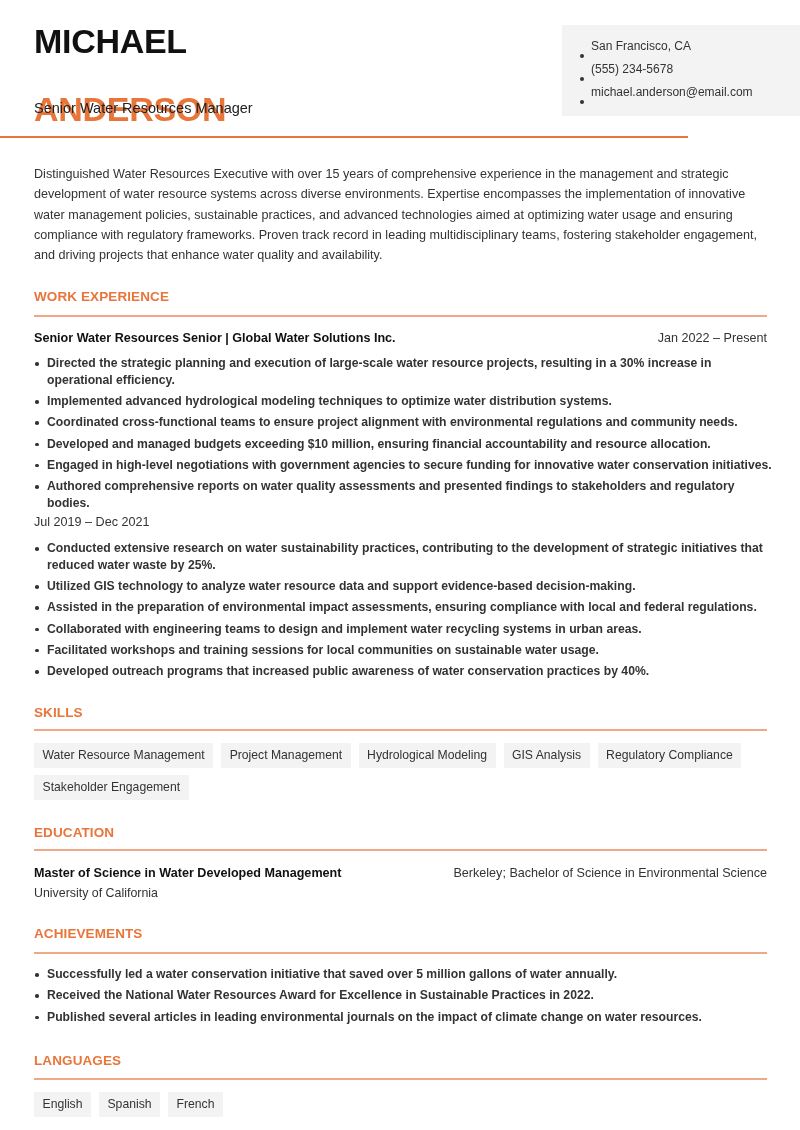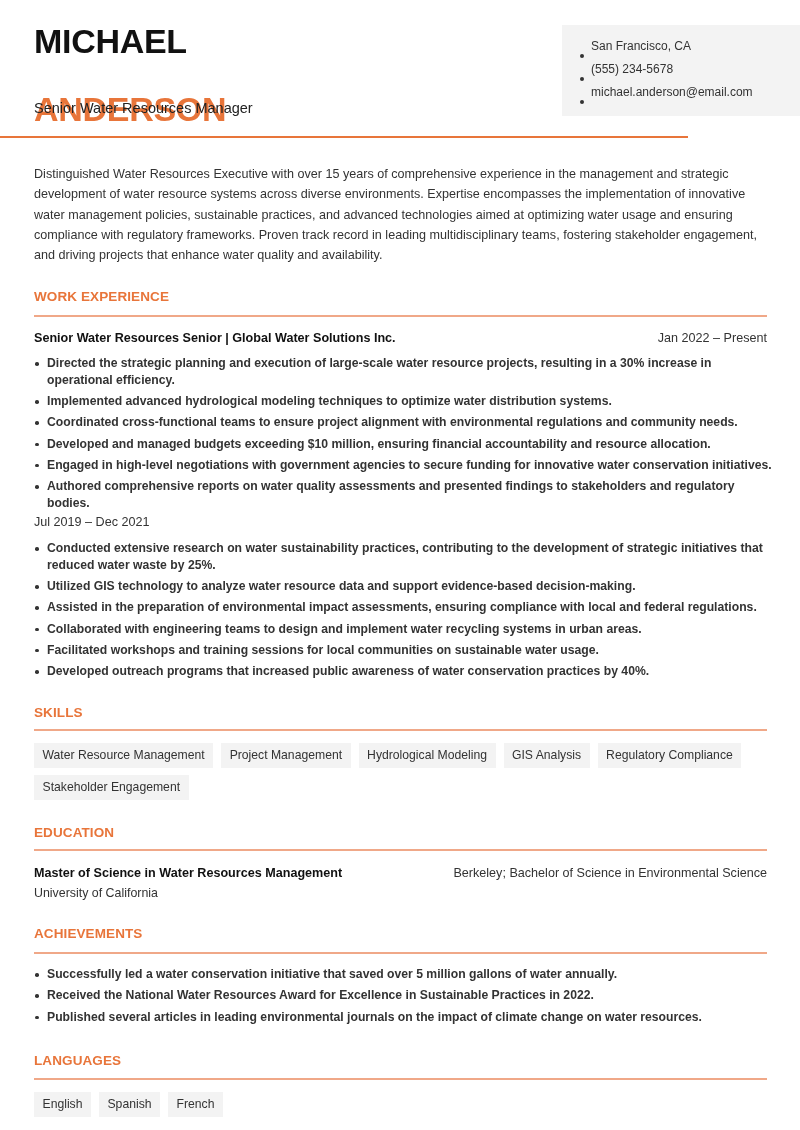--- a/index.html
+++ b/index.html
@@ -97,21 +97,21 @@
   <span class="tag">Project Management</span>
   <span class="tag">Hydrological Modeling</span>
   <span class="tag">GIS Analysis</span>
   <span class="tag">Regulatory Compliance</span>
   <span class="tag">Stakeholder Engagement</span>
 </div>
 
 <div class="section-title" style="top:825px;">EDUCATION</div>
 <div class="section-rule" style="top:849px;"></div>
 <div class="edu-head">
-  <span class="edu-degree">Master of Science in Water Resources Management</span>
+  <span class="edu-degree">Master of Science in Water Developed Management</span>
   <span class="edu-extra">Berkeley; Bachelor of Science in Environmental Science</span>
 </div>
 <div class="edu-school">University of California</div>
 
 <div class="section-title" style="top:926px;">ACHIEVEMENTS</div>
 <div class="section-rule" style="top:952px;"></div>
 <ul class="bullets" style="top:966px;">
   <li>Successfully led a water conservation initiative that saved over 5 million gallons of water annually.</li>
   <li>Received the National Water Resources Award for Excellence in Sustainable Practices in 2022.</li>
   <li>Published several articles in leading environmental journals on the impact of climate change on water resources.</li>

